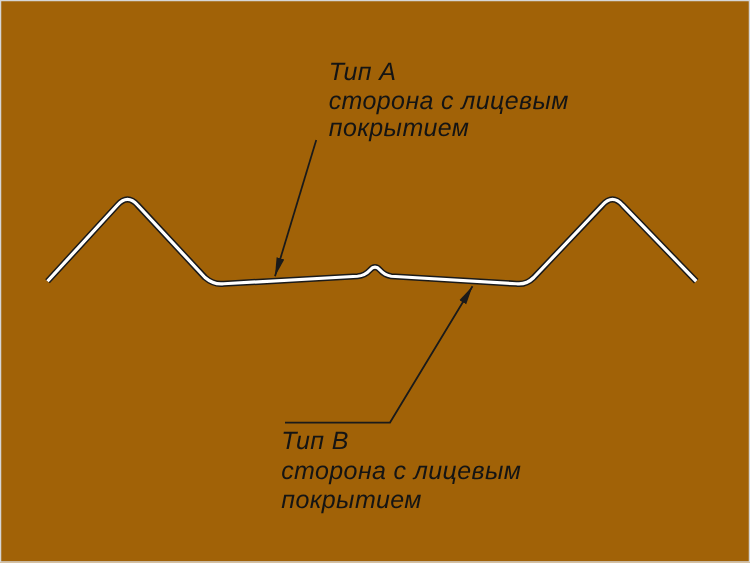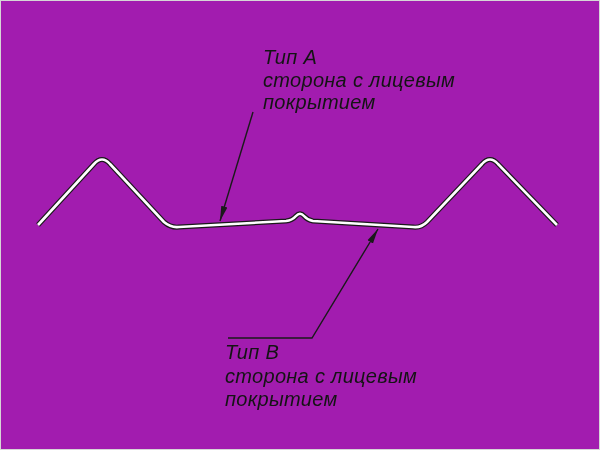--- a/index.html
+++ b/index.html
@@ -10,21 +10,21 @@
   body {
     width: 600px;
     height: 450px;
     font-family: "Liberation Sans", sans-serif;
   }
   .canvas {
     position: relative;
     width: 598px;
     height: 448px;
     border: 1px solid #d6d6d6;
-    background: #a21caf;
+    background: #a16207;
     box-sizing: content-box;
   }
   svg.drawing {
     display: block;
     width: 600px;
     height: 450px;
   }
   .profile-outer {
     fill: none;
     stroke: #1a1a1a;

